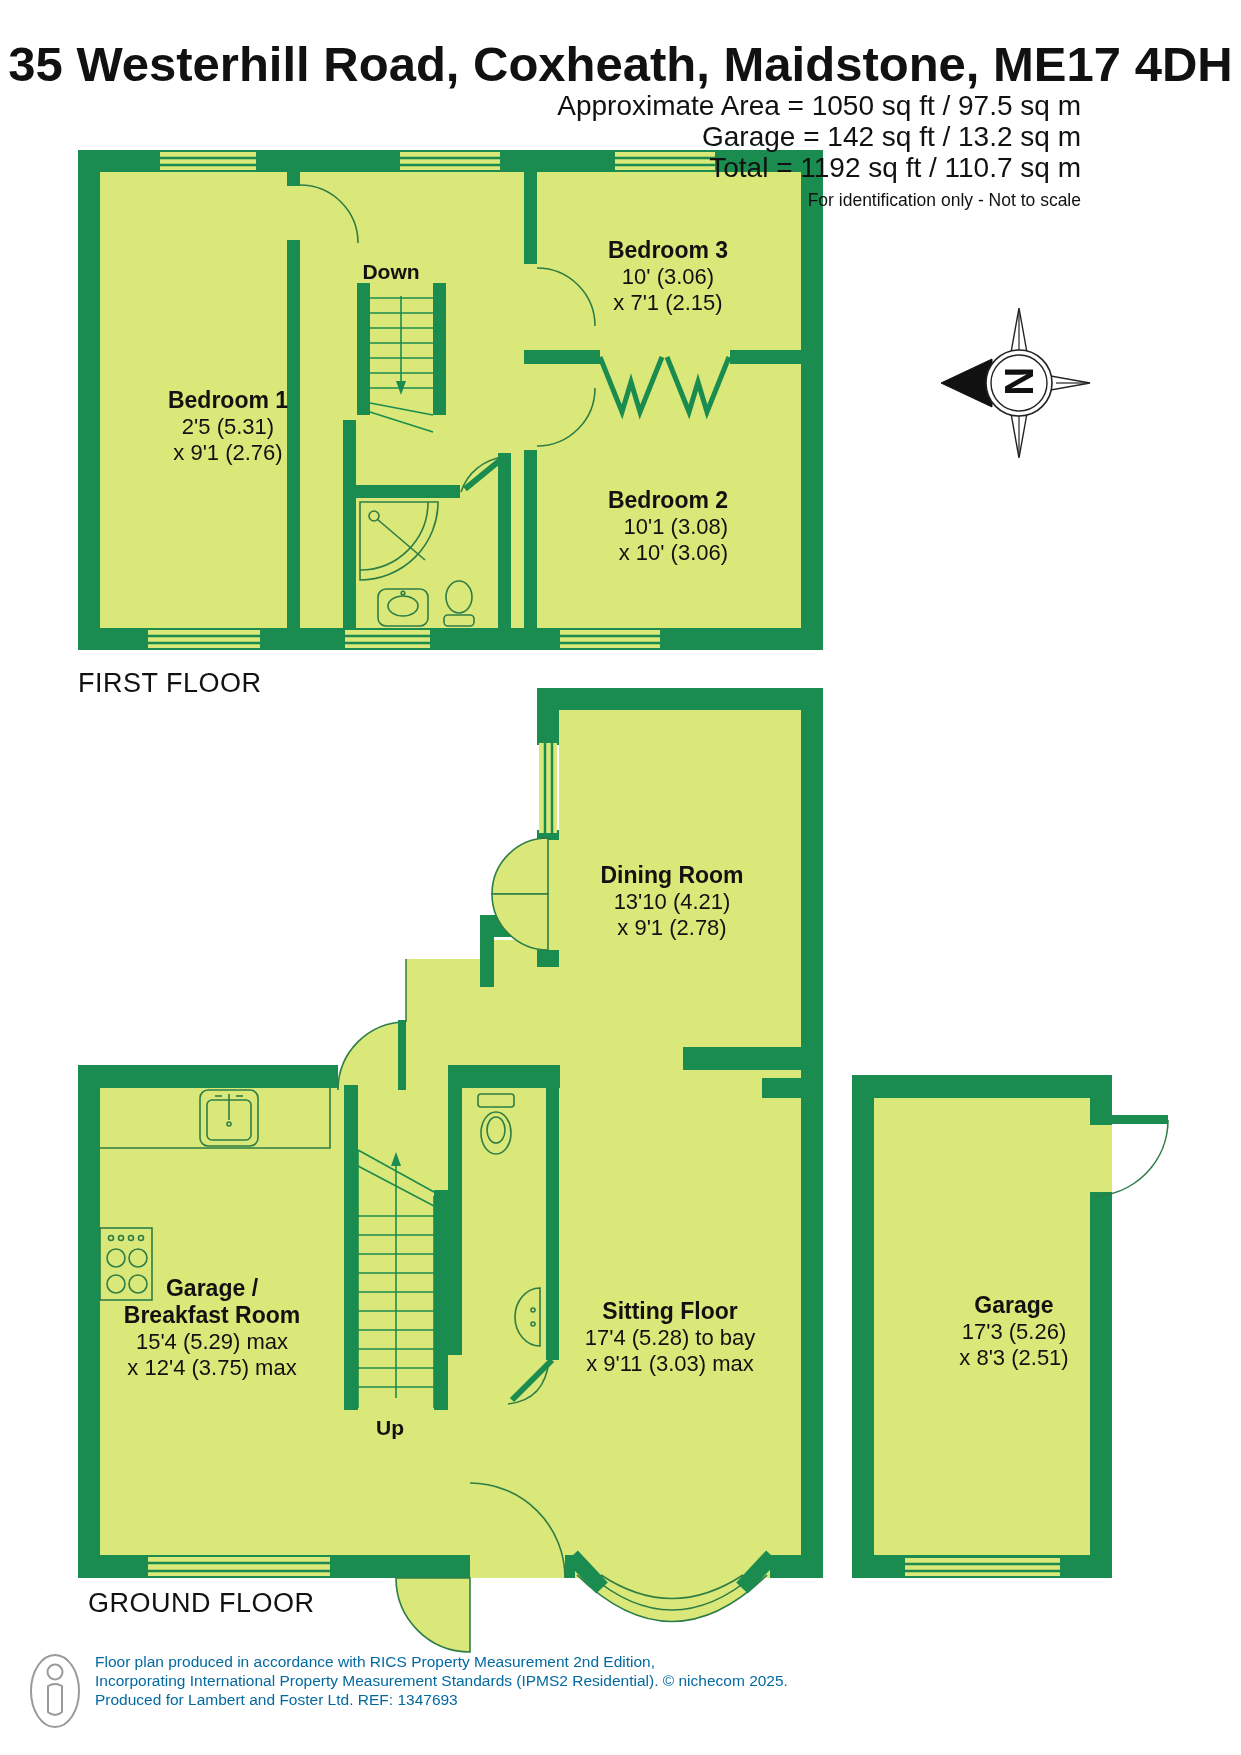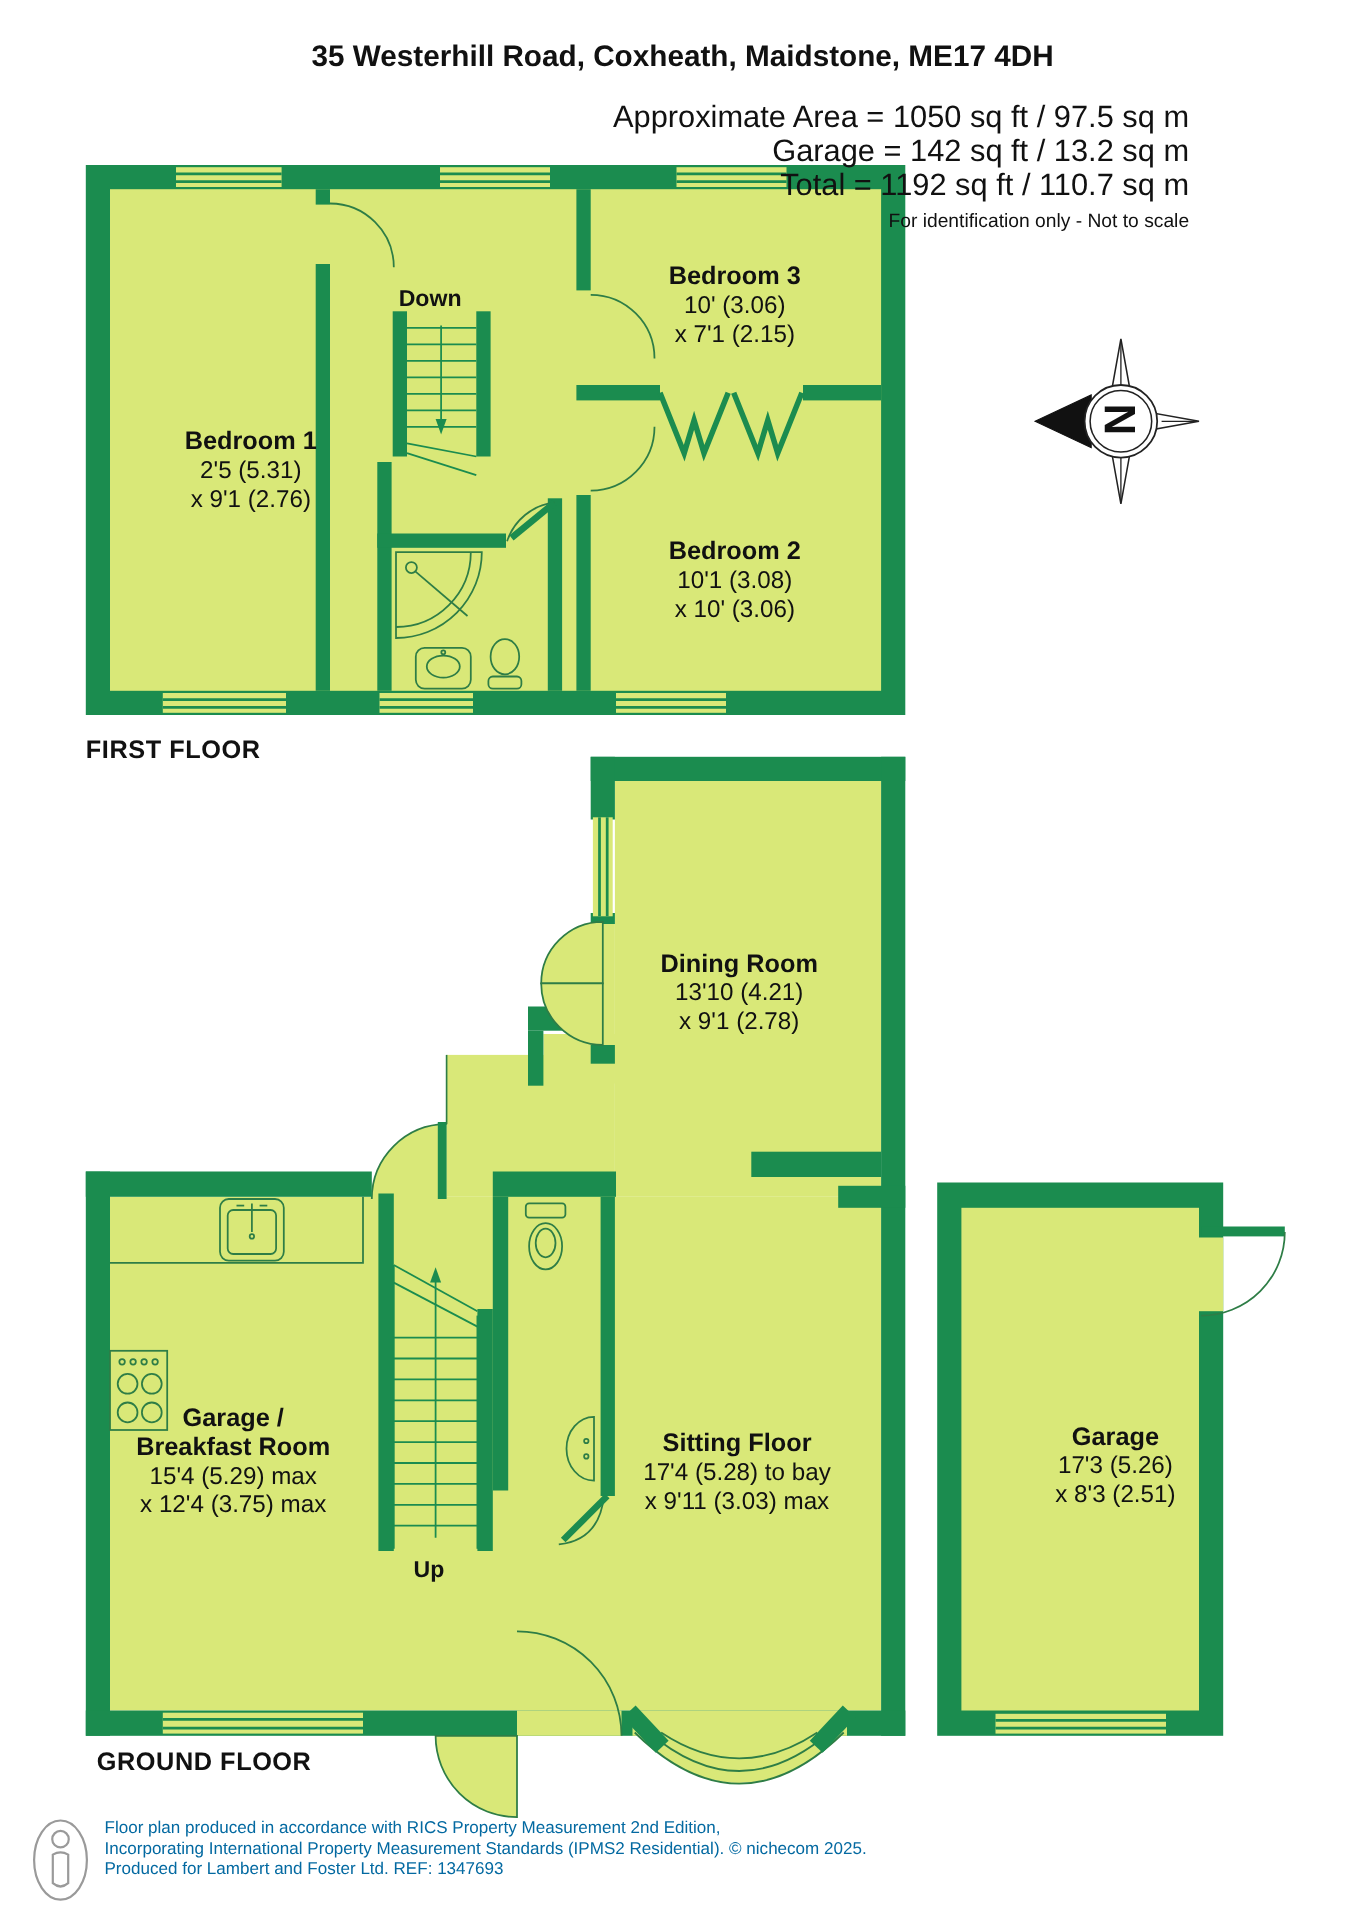--- a/index.html
+++ b/index.html
@@ -1,37 +1,37 @@
 <!DOCTYPE html>
 <html><head>
 <meta charset="utf-8">
 <style>
   html,body{margin:0;padding:0;background:#ffffff;}
   body{width:1241px;height:1755px;position:relative;overflow:hidden;
        font-family:"Liberation Sans",sans-serif;color:#111;}
   #plan-svg{position:absolute;left:0;top:0;}
 
   .page-title{position:absolute;left:50%;top:36px;transform:translateX(-50%);
-    font-size:27px;font-weight:bold;white-space:nowrap;}
+    font-size:49px;font-weight:bold;white-space:nowrap;}
   .area-block{position:absolute;right:160px;top:90px;text-align:right;}
   .area-line{font-size:28px;line-height:31px;white-space:nowrap;}
   .disclaimer{font-size:17.5px;margin-top:7px;white-space:nowrap;}
 
   .room-label{position:absolute;transform:translate(-50%,-50%);text-align:center;
     line-height:1.18;white-space:nowrap;}
   .room-label .rn{display:block;font-weight:bold;font-size:23px;}
   .room-label .rd{display:block;font-size:22px;}
 
   .stairs-label{position:absolute;transform:translate(-50%,-50%);
     font-weight:bold;font-size:21px;}
-  .floor-label{position:absolute;font-weight:bold;font-size:23px;letter-spacing:.5px;}
+  .floor-label{position:absolute;font-weight:normal;font-size:27px;letter-spacing:.5px;}
 
   #lbl-bedroom1{left:228px;top:427px;}
   #lbl-bedroom3{left:668px;top:277px;}
-  #lbl-bedroom2{left:668px;top:527px;}
+  #lbl-bedroom2{left:668px;top:527px;text-align:right;}
   #lbl-dining{left:672px;top:902px;}
   #lbl-kitchen{left:212px;top:1328px;}
   #lbl-sitting{left:670px;top:1338px;}
   #lbl-garage{left:1014px;top:1332px;}
   #lbl-down{left:391px;top:272px;}
   #lbl-up{left:390px;top:1428px;}
   #lbl-first-floor{left:78px;top:668px;}
   #lbl-ground-floor{left:88px;top:1588px;}
 
   .compass-n{position:absolute;left:1019px;top:383px;

